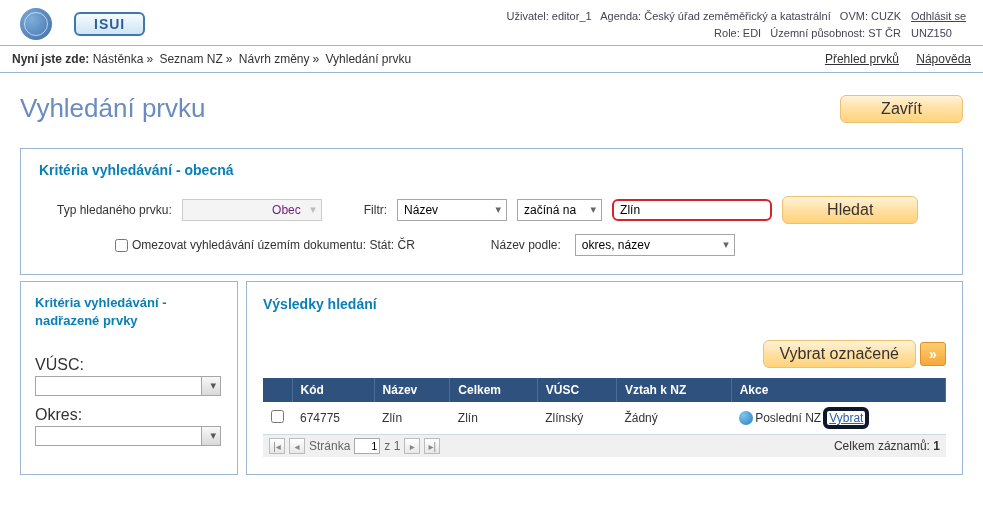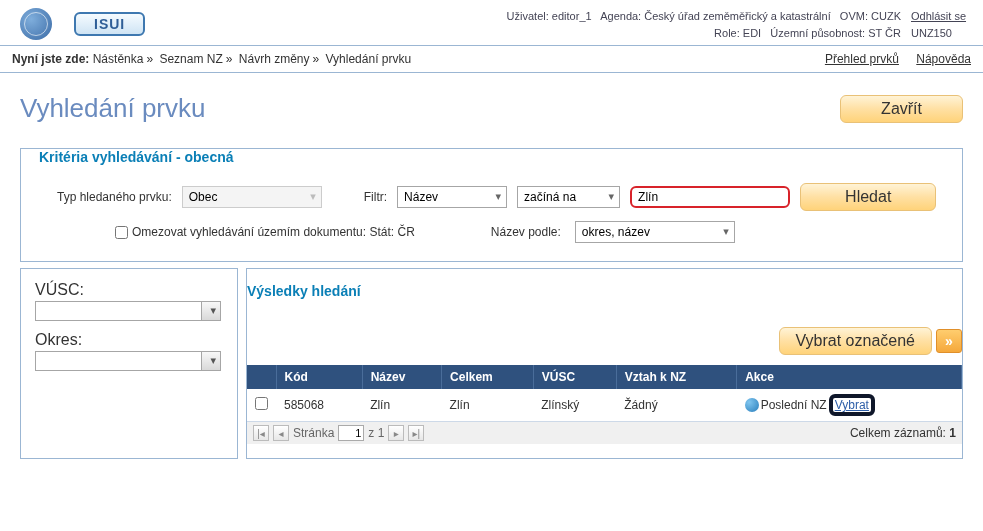--- a/index.html
+++ b/index.html
@@ -72,21 +72,21 @@
 .btn-orange.wide { padding: 4px 40px; }
 .btn-arrow {
   background: linear-gradient(#ffcd6e,#f5a83b);
   border: 1px solid #e08f2a;
   color: #fff; font-weight: bold; font-size: 14px;
   width: 26px; height: 24px; border-radius: 3px;
   margin-left: 4px; cursor: pointer; line-height: 1;
 }
 .panel {
   border: 1px solid #9bb6d3;
-  padding: 0 18px 18px 18px;
+  padding: 13px 18px 18px 18px;
   margin-bottom: 6px;
   position: relative;
 }
 .panel h2 {
   color: #0a7fb6; font-size: 14px; font-weight: bold;
   margin-bottom: 18px;
 }
 .criteria-row {
   display: flex; align-items: center; gap: 10px; margin-bottom: 10px;
   font-size: 12px;
@@ -97,21 +97,21 @@
   background: #fff;
   height: 22px; font-size: 12px;
   padding: 2px 20px 2px 6px;
   position: relative;
 }
 .select-wrap { position: relative; display: inline-block; }
 .select-wrap::after {
   content: "▾"; position: absolute; right: 6px; top: 4px;
   font-size: 11px; color: #666; pointer-events: none;
 }
-.select-wrap.disabled .select-like { background: #f4f4f4; color: #000000; border-color: #ccc; }
+.select-wrap.disabled .select-like { background: #f4f4f4; color: #701a75; border-color: #ccc; text-align: right; }
 .select-wrap.disabled::after { color: #bbb; }
 .highlight-red { border: 2px solid #d8232a !important; border-radius: 6px; padding-right: 4px; }
 .highlight-red-tight { border: 4px solid #0f172a; border-radius: 6px; padding: 0 2px; }
 .row2 { display: flex; align-items: center; gap: 14px; margin-left: 76px; font-size: 12px; }
 .chk-label { display: flex; align-items: center; gap: 4px; }
 .two-col { display: flex; gap: 8px; }
 .left-panel {
   width: 218px; border: 1px solid #9bb6d3; padding: 12px 14px 18px 14px;
 }
 .left-panel h2 {
@@ -122,21 +122,21 @@
 .dd-long { width: 186px; height: 20px; border: 1px solid #a6a6a6; background: #fff; position: relative; margin-bottom: 10px; }
 .dd-long::after {
   content: ""; position: absolute; right: 0; top: 0; width: 18px; height: 100%;
   background: linear-gradient(#f8f8f8,#d9d9d9);
   border-left: 1px solid #a6a6a6;
 }
 .dd-long::before {
   content: "▾"; position: absolute; right: 4px; top: 2px;
   font-size: 11px; color: #555; z-index: 1;
 }
-.right-panel { flex: 1; border: 1px solid #9bb6d3; padding: 14px 0; }
+.right-panel { flex: 1; border: 1px solid #9bb6d3; padding: 14px 16px; }
 .right-panel h2 { color: #0a7fb6; font-size: 14px; font-weight: bold; margin-bottom: 28px; }
 .vybrat-row { display: flex; justify-content: flex-end; margin-bottom: 10px; align-items: center; }
 table.results { width: 100%; border-collapse: collapse; }
 table.results thead th {
   background: #2f517e; color: #fff; font-weight: bold;
   text-align: left; padding: 5px 8px; font-size: 12px;
   border-right: 1px solid #4a6d9a;
 }
 table.results thead th:first-child { width: 26px; }
 table.results tbody td {
@@ -222,41 +222,42 @@
       <label>Typ hledaného prvku:</label>
       <span class="select-wrap disabled">
         <input readonly="" class="select-like" style="width: 140px;" value="Obec">
       </span>
       <span style="width:22px"></span>
       <label>Filtr:</label>
       <span class="select-wrap">
         <input readonly="" class="select-like" style="width: 110px;" value="Název">
       </span>
       <span class="select-wrap">
-        <input readonly="" class="select-like" style="width: 103px;" value="začíná na">
+        <input readonly="" class="select-like" style="width: 85px;" value="začíná na">
       </span>
       <input class="text-input highlight-red" style="width: 160px;" value="Zlín">
       <button class="btn-orange" style="padding:4px 44px">Hledat</button>
     </div>
 
     <div class="row2">
       <span class="chk-label">
         <input type="checkbox" style="">
         <span>Omezovat vyhledávání územím dokumentu: Stát: ČR</span>
       </span>
       <span style="width:48px"></span>
       <label>Název podle:</label>
       <span class="select-wrap">
         <input readonly="" class="select-like" style="width: 160px;" value="okres, název">
       </span>
     </div>
   </div>
 
   <div class="two-col">
     <div class="left-panel">
+      <h2>Kritéria vyhledávání - nadřazené prvky</h2>
       <label>VÚSC:</label>
       <div class="dd-long"></div>
       <label>Okres:</label>
       <div class="dd-long"></div>
     </div>
 
     <div class="right-panel">
       <h2>Výsledky hledání</h2>
       <div class="vybrat-row">
         <button class="btn-orange">Vybrat označené</button>
@@ -270,21 +271,21 @@
             <th>Název</th>
             <th>Celkem</th>
             <th>VÚSC</th>
             <th>Vztah k NZ</th>
             <th>Akce</th>
           </tr>
         </thead>
         <tbody>
           <tr>
             <td><input type="checkbox" style=""></td>
-            <td>585068</td>
+            <td>674775</td>
             <td>Zlín</td>
             <td>Zlín</td>
             <td>Zlínský</td>
             <td>Žádný</td>
             <td>
               <span class="akce-cell">
                 <span class="key-icon"></span>
                 <span>Poslední NZ</span>
                 <span class="highlight-red-tight"><a href="#">Vybrat</a></span>
               </span>

